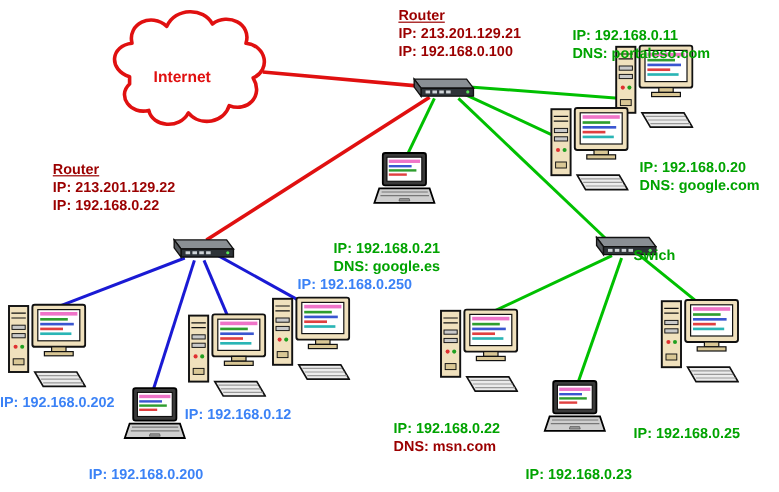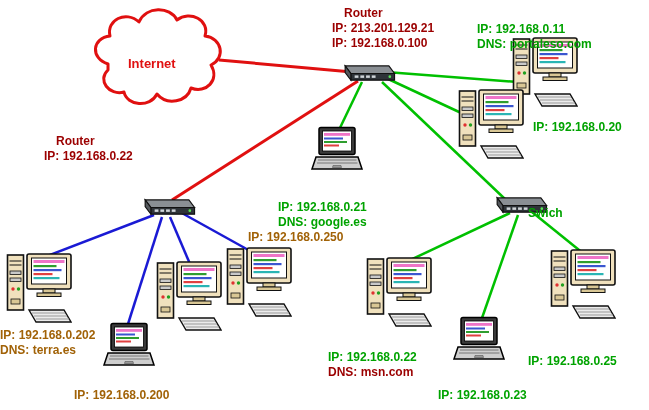--- a/index.html
+++ b/index.html
@@ -16,23 +16,23 @@
   .device { position: absolute; line-height: 0; }
   .label {
     position: absolute;
     font-size: 12px;
     font-weight: bold;
     line-height: 15px;
     white-space: nowrap;
   }
   .maroon { color: #9b0000; }
   .green  { color: #00a300; margin-top: 20px; }
-  .blue   { color: #a16207; }
+  .blue   { color: #3b82f6; text-align: right; }
   .red    { color: #e01010; }
-  .indent { margin-left: 12px; }
+  .indent { margin-left: 0; text-decoration: underline; }
   .internet-label { font-size: 13px; }
 </style>
 </head>
 <body>
 
 <div class="stage">
 
   <svg width="0" height="0" style="position:absolute" aria-hidden="true">
     <defs>
       <symbol id="sym-pc" viewBox="0 0 66 74">
@@ -176,49 +176,51 @@
   </div>
 
   <div class="label maroon" style="left:332px;top:6px">
     <div class="indent">Router</div>
     <div>IP: 213.201.129.21</div>
     <div>IP: 192.168.0.100</div>
   </div>
 
   <div class="label maroon" style="left:44px;top:134px">
     <div class="indent">Router</div>
+    <div>IP: 213.201.129.22</div>
     <div>IP: 192.168.0.22</div>
   </div>
 
   <div class="label green" style="left:528px;top:186px">Swich</div>
 
   <div class="label green" style="left:477px;top:2px">
     <div>IP: 192.168.0.11</div>
     <div>DNS: portaleso.com</div>
   </div>
 
-  <div class="label green" style="left:533px;top:100px">
+  <div class="label green" style="left:533px;top:112px">
     <div>IP: 192.168.0.20</div>
+    <div>DNS: google.com</div>
   </div>
 
   <div class="label green" style="left:278px;top:180px">
     <div>IP: 192.168.0.21</div>
     <div>DNS: google.es</div>
   </div>
 
   <div class="label blue" style="left:248px;top:230px">IP: 192.168.0.250</div>
 
   <div class="label blue" style="left:0px;top:328px">
     <div>IP: 192.168.0.202</div>
-    <div>DNS: terra.es</div>
   </div>
 
   <div class="label blue" style="left:74px;top:388px">IP: 192.168.0.200</div>
 
   <div class="label blue" style="left:154px;top:338px">
+    <div>IP: 192.168.0.12</div>
   </div>
 
   <div class="label" style="left:328px;top:330px">
     <div class="green">IP: 192.168.0.22</div>
     <div class="maroon">DNS: msn.com</div>
   </div>
 
   <div class="label green" style="left:438px;top:368px">IP: 192.168.0.23</div>
 
   <div class="label green" style="left:528px;top:334px">IP: 192.168.0.25</div>

